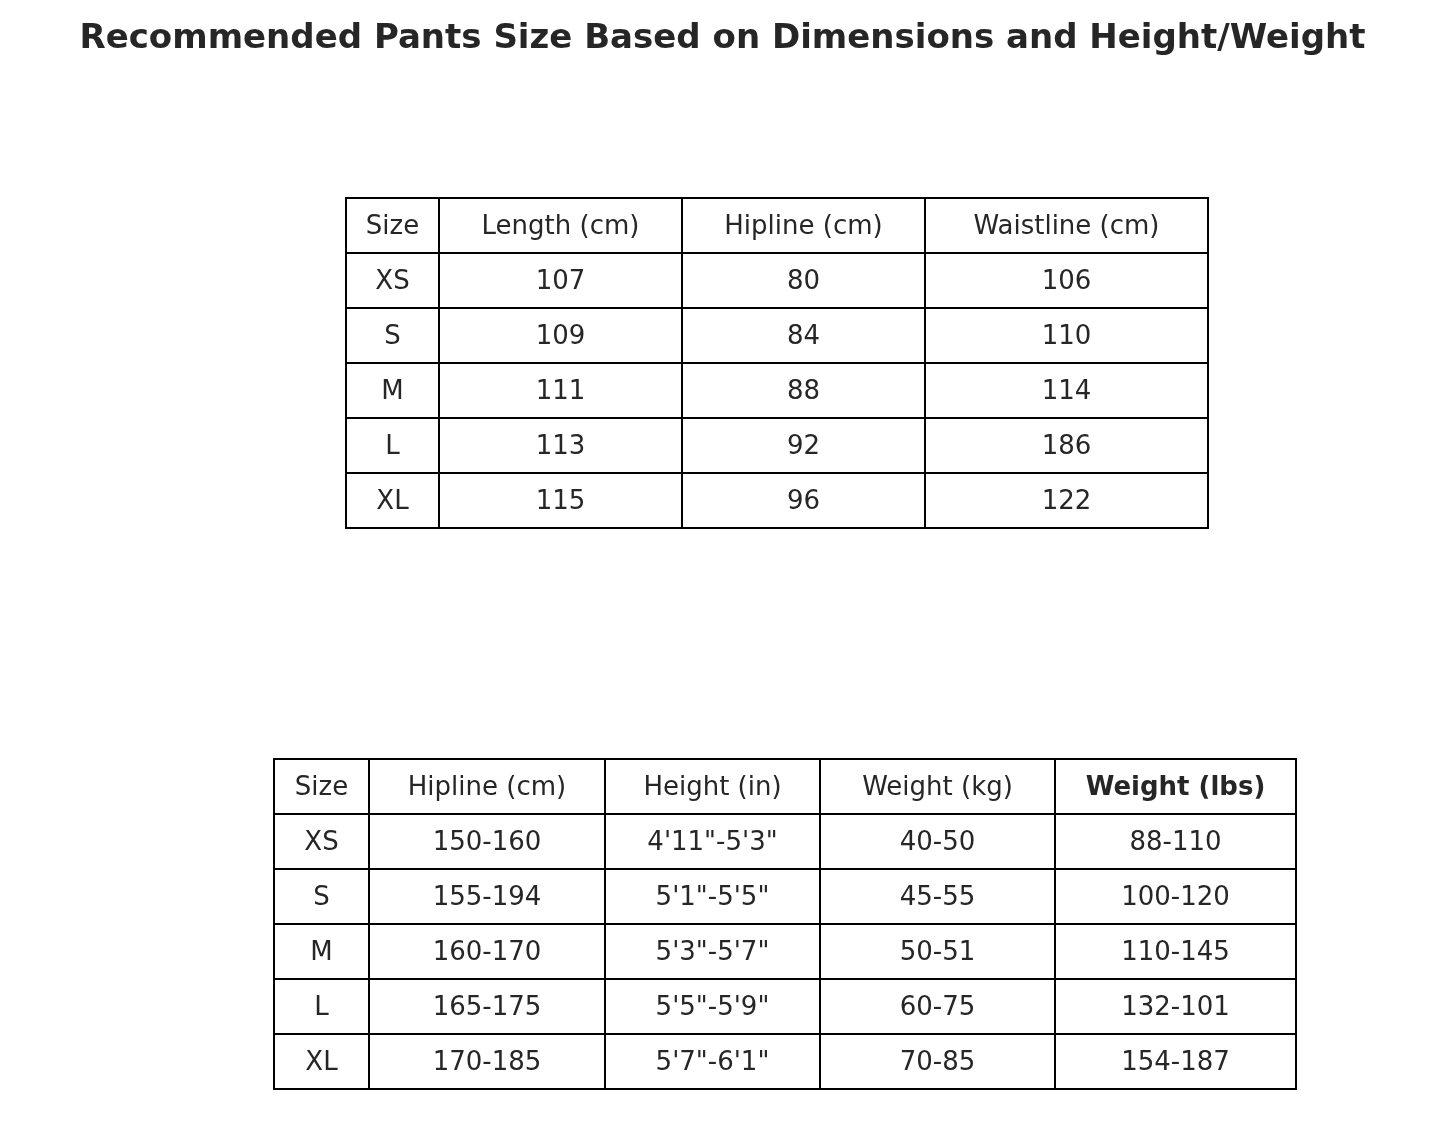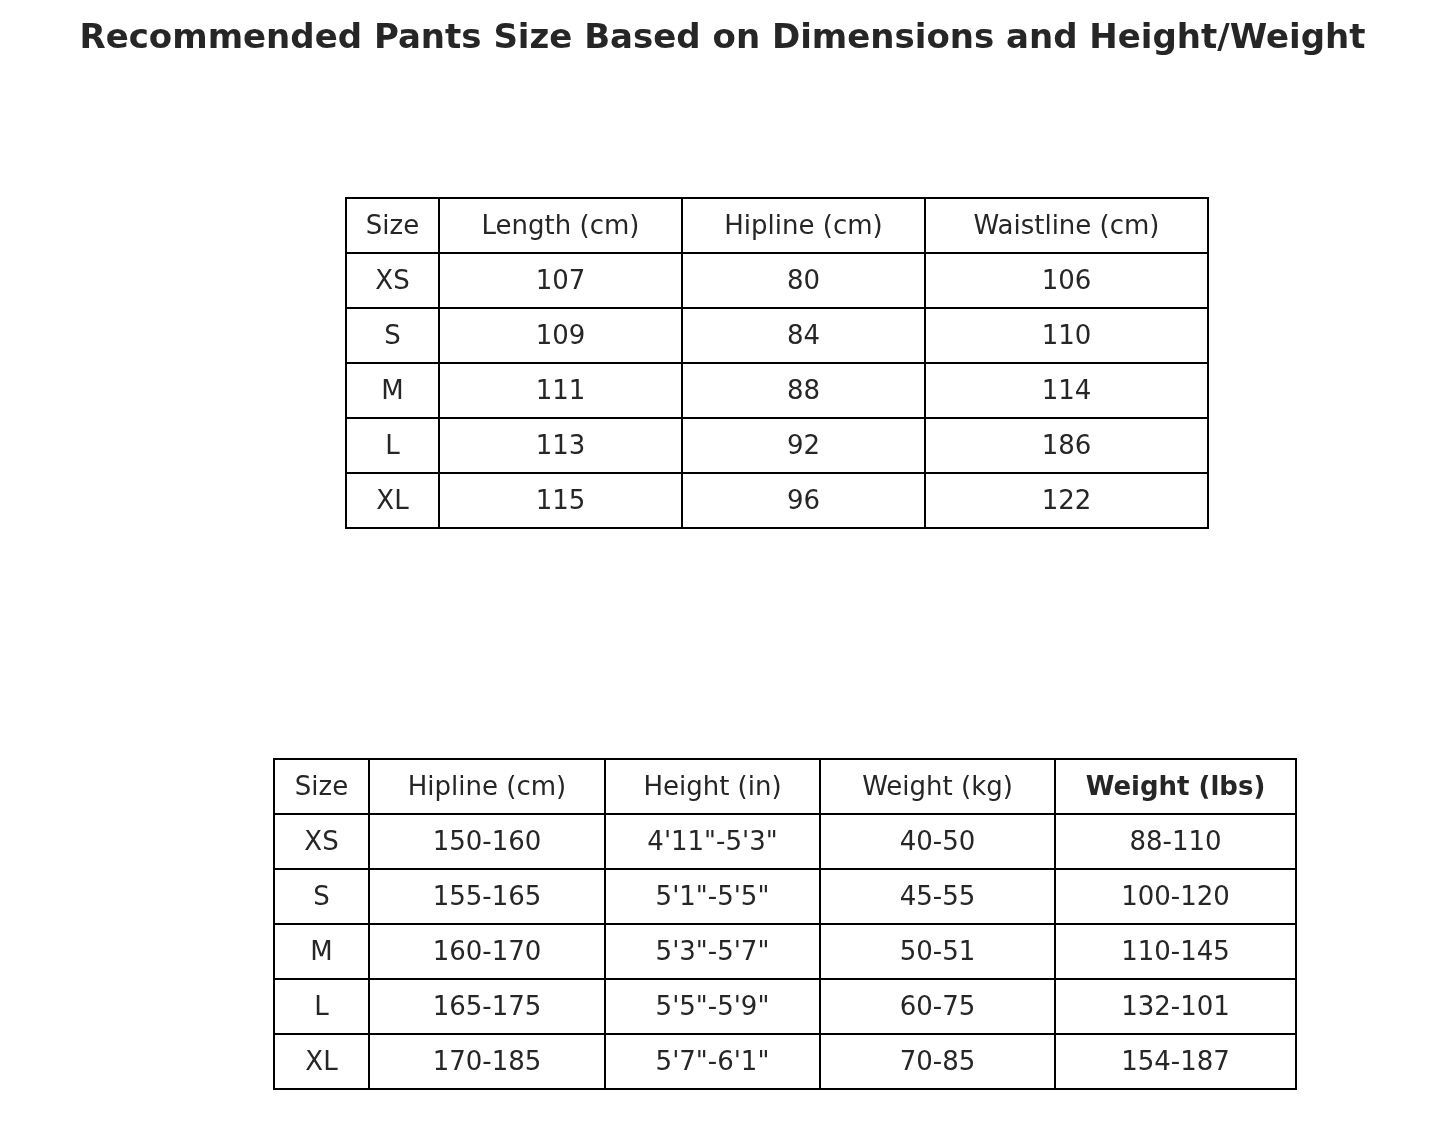--- a/index.html
+++ b/index.html
@@ -117,21 +117,21 @@
       <tbody>
         <tr>
           <td>XS</td>
           <td>150-160</td>
           <td>4'11"-5'3"</td>
           <td>40-50</td>
           <td>88-110</td>
         </tr>
         <tr>
           <td>S</td>
-          <td>155-165</td>
+          <td>155-194</td>
           <td>5'1"-5'5"</td>
           <td>45-55</td>
           <td>100-120</td>
         </tr>
         <tr>
           <td>M</td>
           <td>160-170</td>
           <td>5'3"-5'7"</td>
           <td>50-51</td>
           <td>110-145</td>

